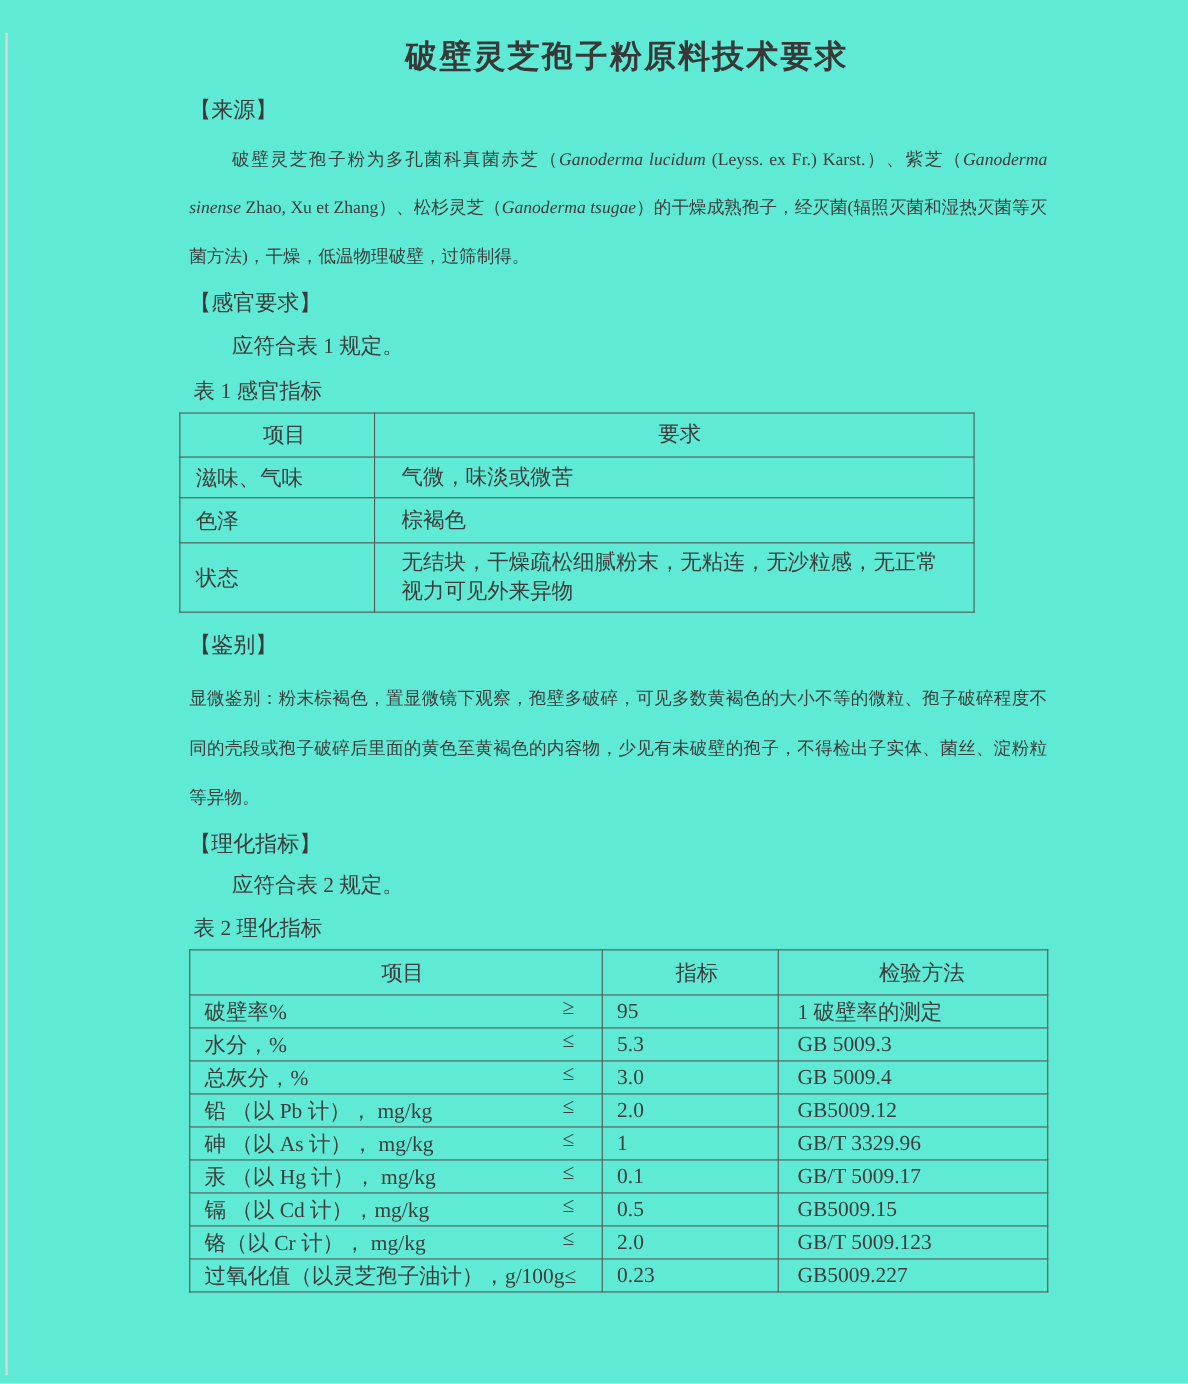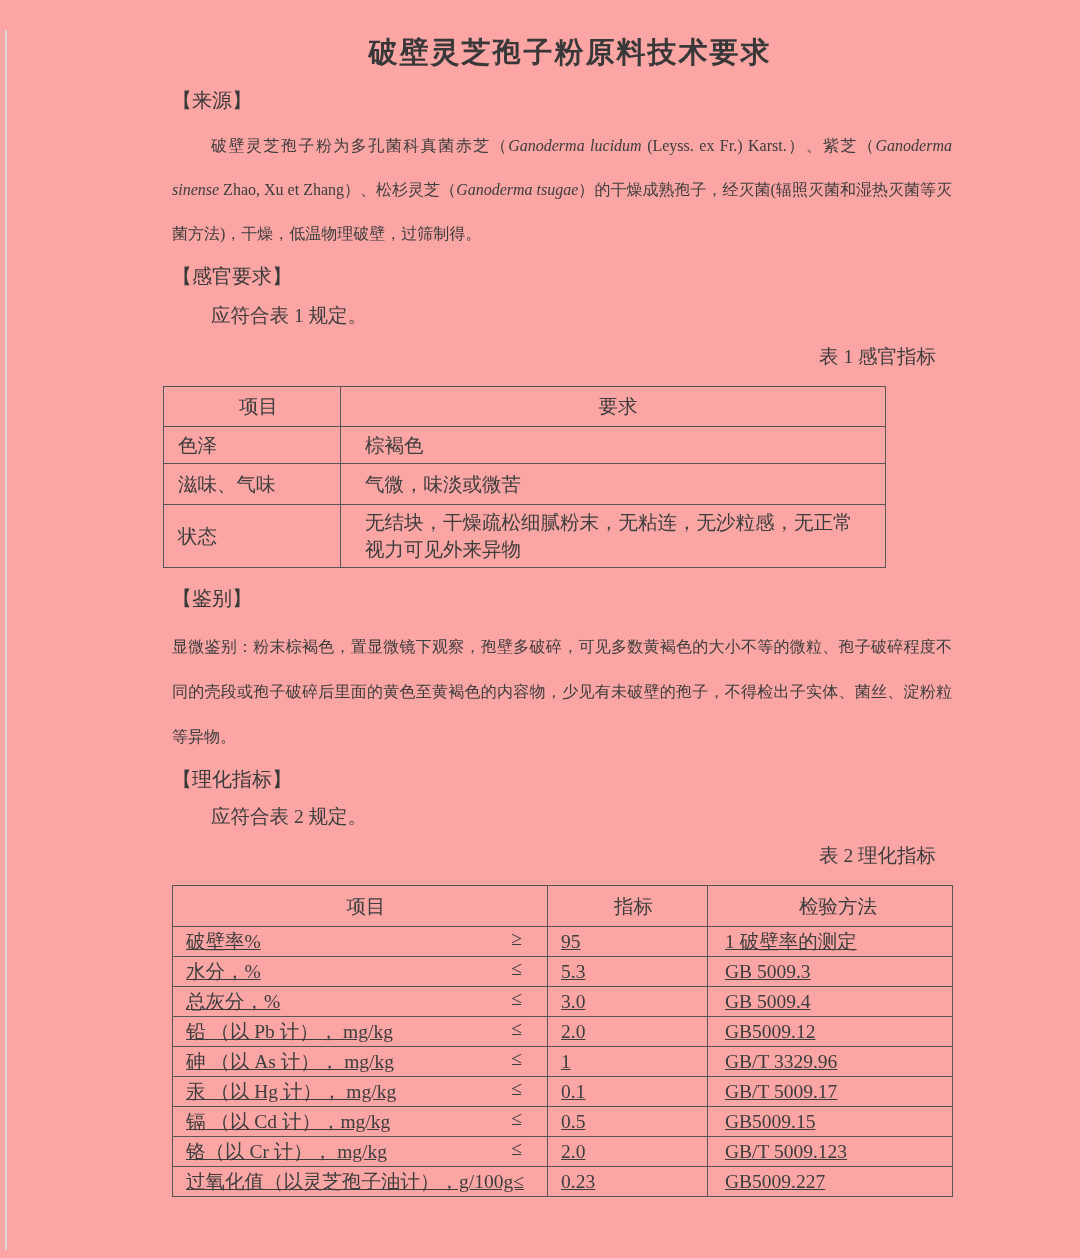--- a/index.html
+++ b/index.html
@@ -1,19 +1,19 @@
 <!DOCTYPE html>
 <html><head>
 <meta charset="utf-8">
 <style>
   html,body { margin:0; padding:0; background:#ffffff; }
   .page {
     position:relative;
     width:1080px; height:1258px;
-    background:#fca5a5;
+    background:#5eead4;
     overflow:hidden;
     font-family:"Liberation Serif","DejaVu Serif",serif;
     color:#3d3d3d;
   }
   .scan-edge {
     position:absolute; left:5px; top:30px;
     width:2px; height:1220px;
     background:#d9d9d8;
   }
   .doc-title {
@@ -42,21 +42,21 @@
   }
   .para-source { margin-top:10px; line-height:44px; text-indent:39px; }
   .para-ident  { margin-top:14px; line-height:45px; }
   .note {
     margin:0; font-size:19.5px; line-height:27px;
     padding-left:39px;
   }
   .note-1 { margin-top:14px; }
   .note-2 { margin-top:12px; }
   .caption {
-    margin:16px; text-align:right;
+    margin:4px; text-align:left;
     font-size:19.5px; line-height:27px;
   }
   .caption-1 { margin-top:14px; }
   .caption-2 { margin-top:12px; }
   table { border-collapse:collapse; table-layout:fixed; }
   th, td {
     border:1.6px solid #565656;
     font-size:19.5px; font-weight:normal;
     vertical-align:middle;
     color:#3d3d3d;
@@ -65,21 +65,21 @@
   th { text-align:center; }
   .t1 { width:722px; margin-left:-9px; margin-top:5px; }
   .t1 th { height:40px; }
   .t1 .c1 { width:177px; padding-left:14px; box-sizing:border-box; }
   .t1 .c2 { width:545px; padding:4px 14px 4px 24px; box-sizing:border-box; line-height:27px; }
   .t1 tbody tr:nth-child(1) td { height:37px; }
   .t1 tbody tr:nth-child(2) td { height:41px; }
   .t1 tbody tr:nth-child(3) td { height:56px; }
   .t2 { width:780px; margin-top:5px; }
   .t2 th { height:41px; }
-  .t2 td { height:17px;text-decoration:underline; }
+  .t2 td { height:17px; }
   .t2 .c-item   { width:375px; padding-left:13px; box-sizing:border-box; }
   .t2 .c-val    { width:160px; padding-left:13px; box-sizing:border-box; }
   .t2 .c-method { width:245px; padding-left:17px; box-sizing:border-box; }
   .op { float:right; padding-right:24px; }
   i { font-style:italic; }
 </style>
 </head>
 <body>
 
 <div class="page">
@@ -98,27 +98,27 @@
 
     <table class="t1">
       <thead>
         <tr>
           <th class="c1">项目</th>
           <th class="c2">要求</th>
         </tr>
       </thead>
       <tbody id="t1-body">
   <tr>
+    <td class="c1">滋味、气味</td>
+    <td class="c2">气微，味淡或微苦</td>
+  </tr>
+
+  <tr>
     <td class="c1">色泽</td>
     <td class="c2">棕褐色</td>
-  </tr>
-
-  <tr>
-    <td class="c1">滋味、气味</td>
-    <td class="c2">气微，味淡或微苦</td>
   </tr>
 
   <tr>
     <td class="c1">状态</td>
     <td class="c2">无结块，干燥疏松细腻粉末，无粘连，无沙粒感，无正常视力可见外来异物</td>
   </tr>
 </tbody>
     </table>
 
     <h2 class="sec-heading mt-ident-h">【鉴别】</h2>

